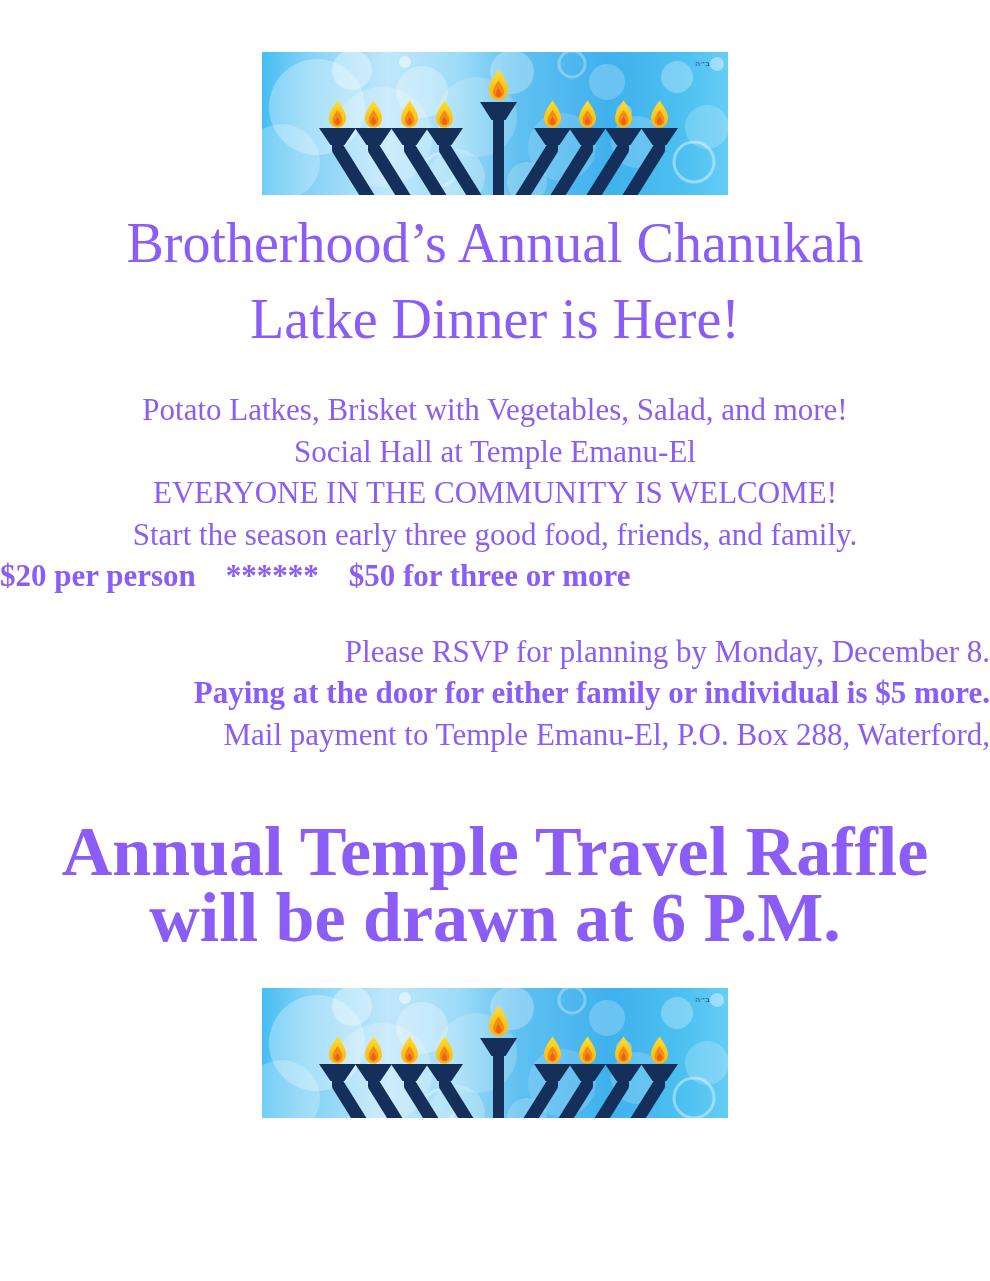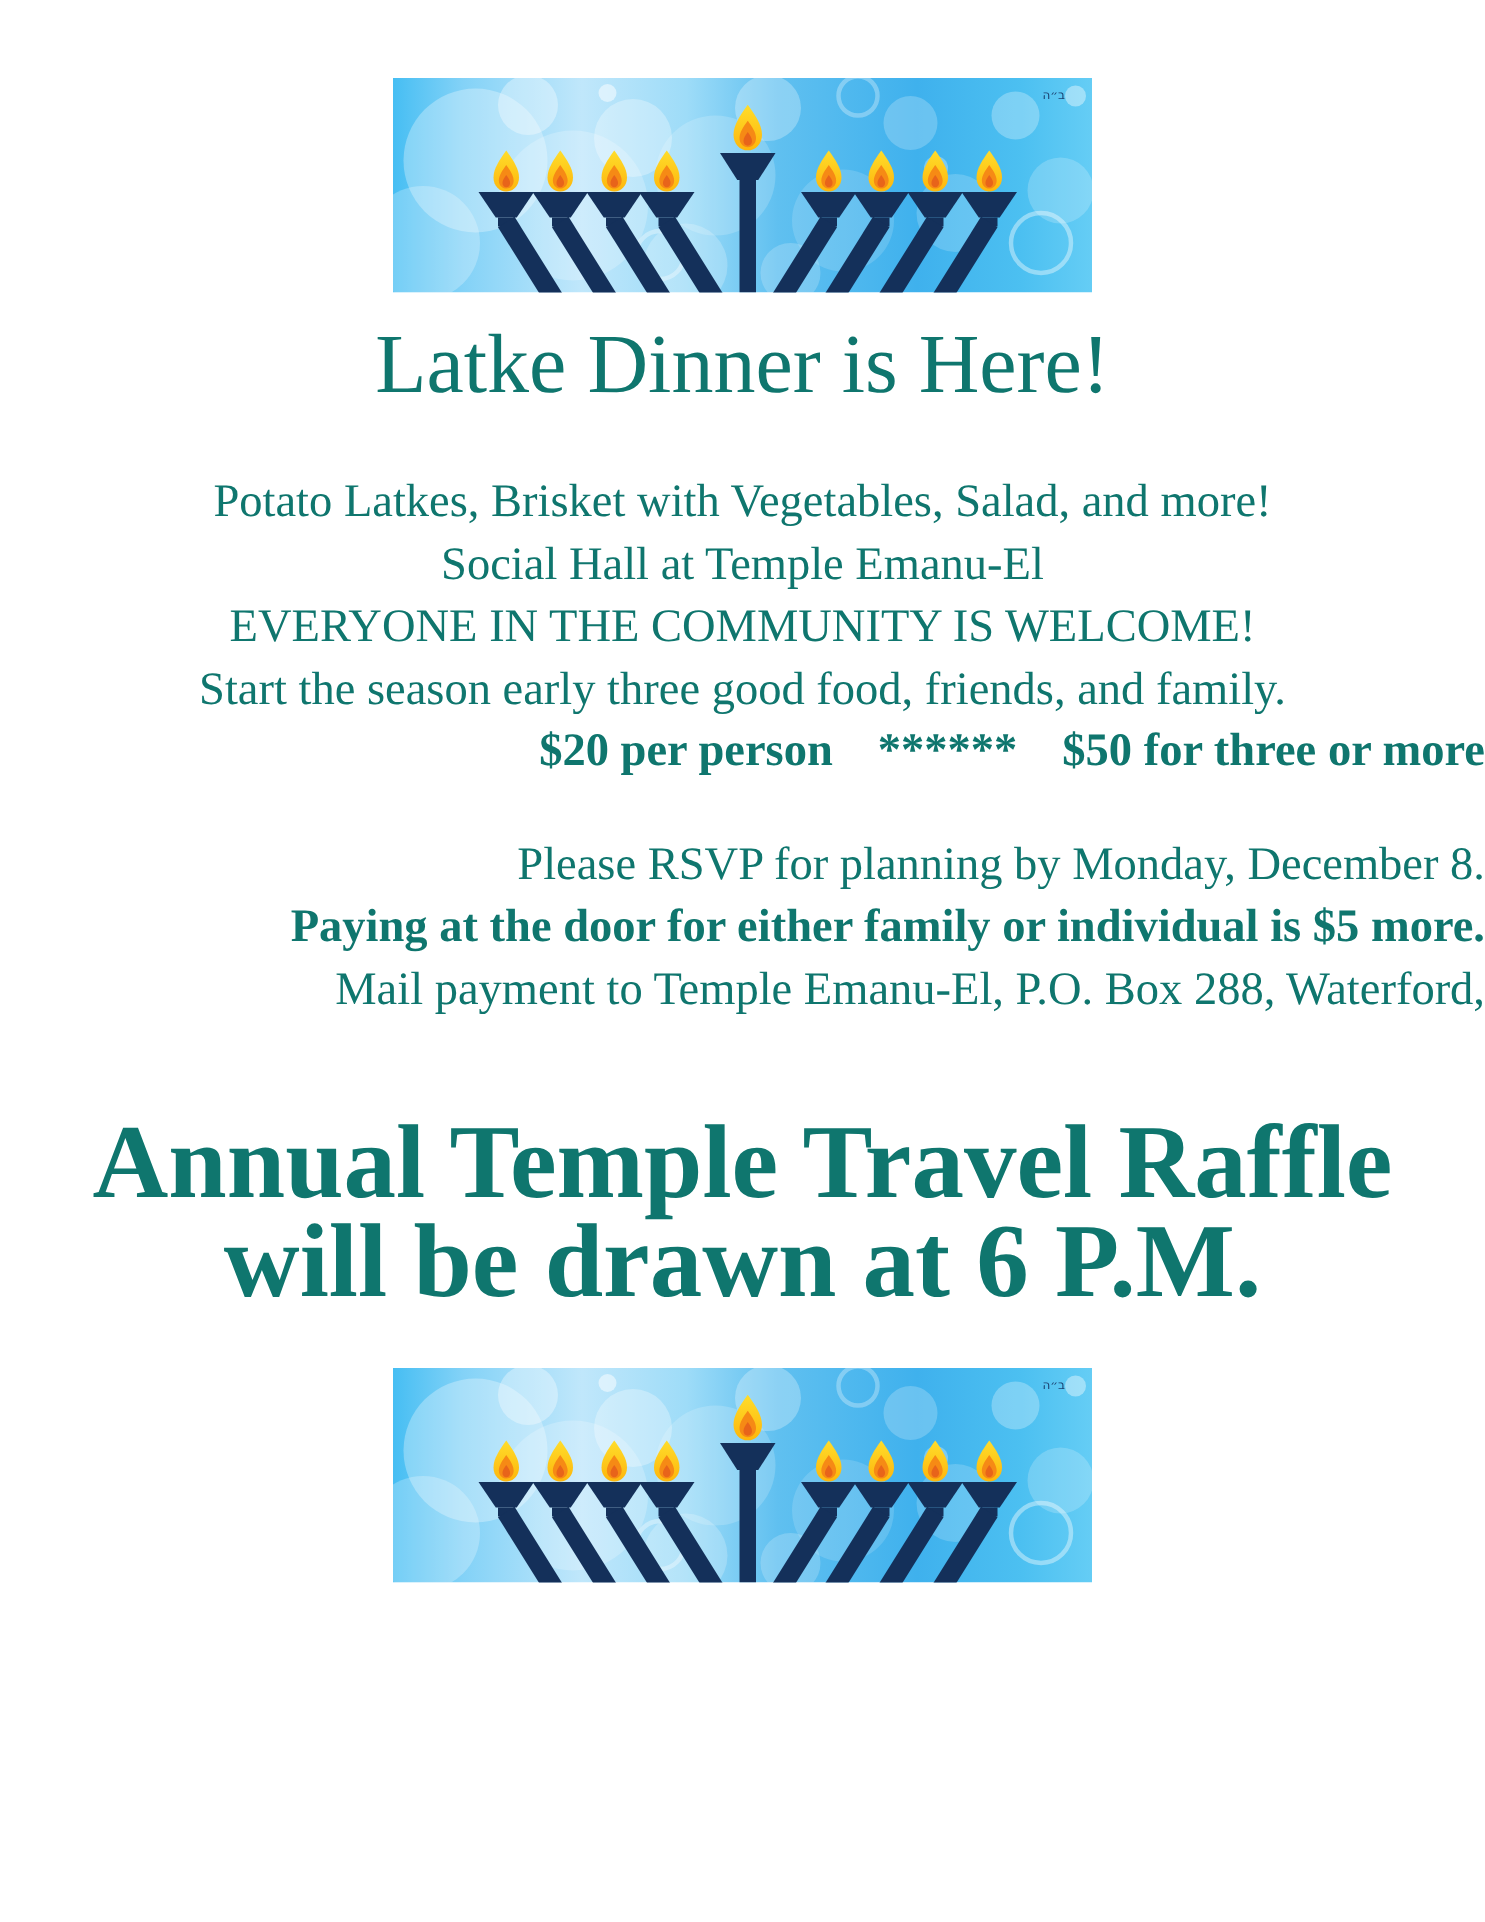--- a/index.html
+++ b/index.html
@@ -1,33 +1,33 @@
 <!DOCTYPE html>
 <html><head>
 <meta charset="utf-8">
 <style>
   html,body{margin:0;padding:0;background:#ffffff;}
   .page{
     width:990px;height:1118px;background:#ffffff;overflow:hidden;
-    font-family:"Liberation Serif","DejaVu Serif",serif;color:#0f766e;
+    font-family:"Liberation Serif","DejaVu Serif",serif;color:#8b5cf6;
     margin:0 auto;position:relative;
   }
   .banner{width:466px;height:143px;margin:0 auto;line-height:0;}
   .banner-top{margin-top:52px;}
   .banner-bottom{margin-top:37px;}
   .banner svg{display:block;}
   .title{
     margin:10px 0 0 0;font-size:56px;font-weight:400;line-height:76px;
     text-align:center;letter-spacing:0;
   }
   .tline{display:block;white-space:nowrap;}
   .details{margin-top:32px;text-align:center;font-size:31px;line-height:41.5px;}
   .d-line{white-space:nowrap;}
   .d-date{font-size:38px;line-height:51px;}
-  .d-price{font-weight:700;display:flex;justify-content:flex-end;align-items:baseline;column-gap:30px;}
+  .d-price{font-weight:700;display:flex;justify-content:flex-start;align-items:baseline;column-gap:30px;}
   .rsvp{margin-top:34px;text-align:right;font-size:31px;line-height:41.5px;}
   .r-line{white-space:nowrap;}
   .r-bold{font-weight:700;}
   .raffle{margin-top:64px;text-align:center;font-size:70px;font-weight:700;line-height:66px;}
   .raffle div{white-space:nowrap;}
 </style>
 </head>
 <body>
 
 <div class="page">
@@ -103,20 +103,21 @@
         <use href="#flameFull" transform="translate(236.5,33) scale(0.95)"></use>
         <polygon points="218,50 255,50 243.5,68 229.5,68" fill="#14305a"></polygon>
         <rect x="231" y="66" width="11" height="77" fill="#14305a"></rect>
       </g>
 
       <text x="448" y="14" text-anchor="end" font-size="8" fill="#1c4170" font-family="DejaVu Sans, sans-serif">ב״ה</text>
     </svg>
   </div>
 
   <h1 class="title">
+    <span class="tline">Brotherhood’s Annual Chanukah</span>
     <span class="tline">Latke Dinner is Here!</span>
   </h1>
 
   <div class="details">
     <div class="d-line">Potato Latkes, Brisket with Vegetables, Salad, and more!</div>
     <div class="d-line">Social Hall at Temple Emanu-El</div>
     <div class="d-line">EVERYONE IN THE COMMUNITY IS WELCOME!</div>
     <div class="d-line">Start the season early three good food, friends, and family.</div>
     <div class="d-line d-price">
       <span>$20 per person</span>

